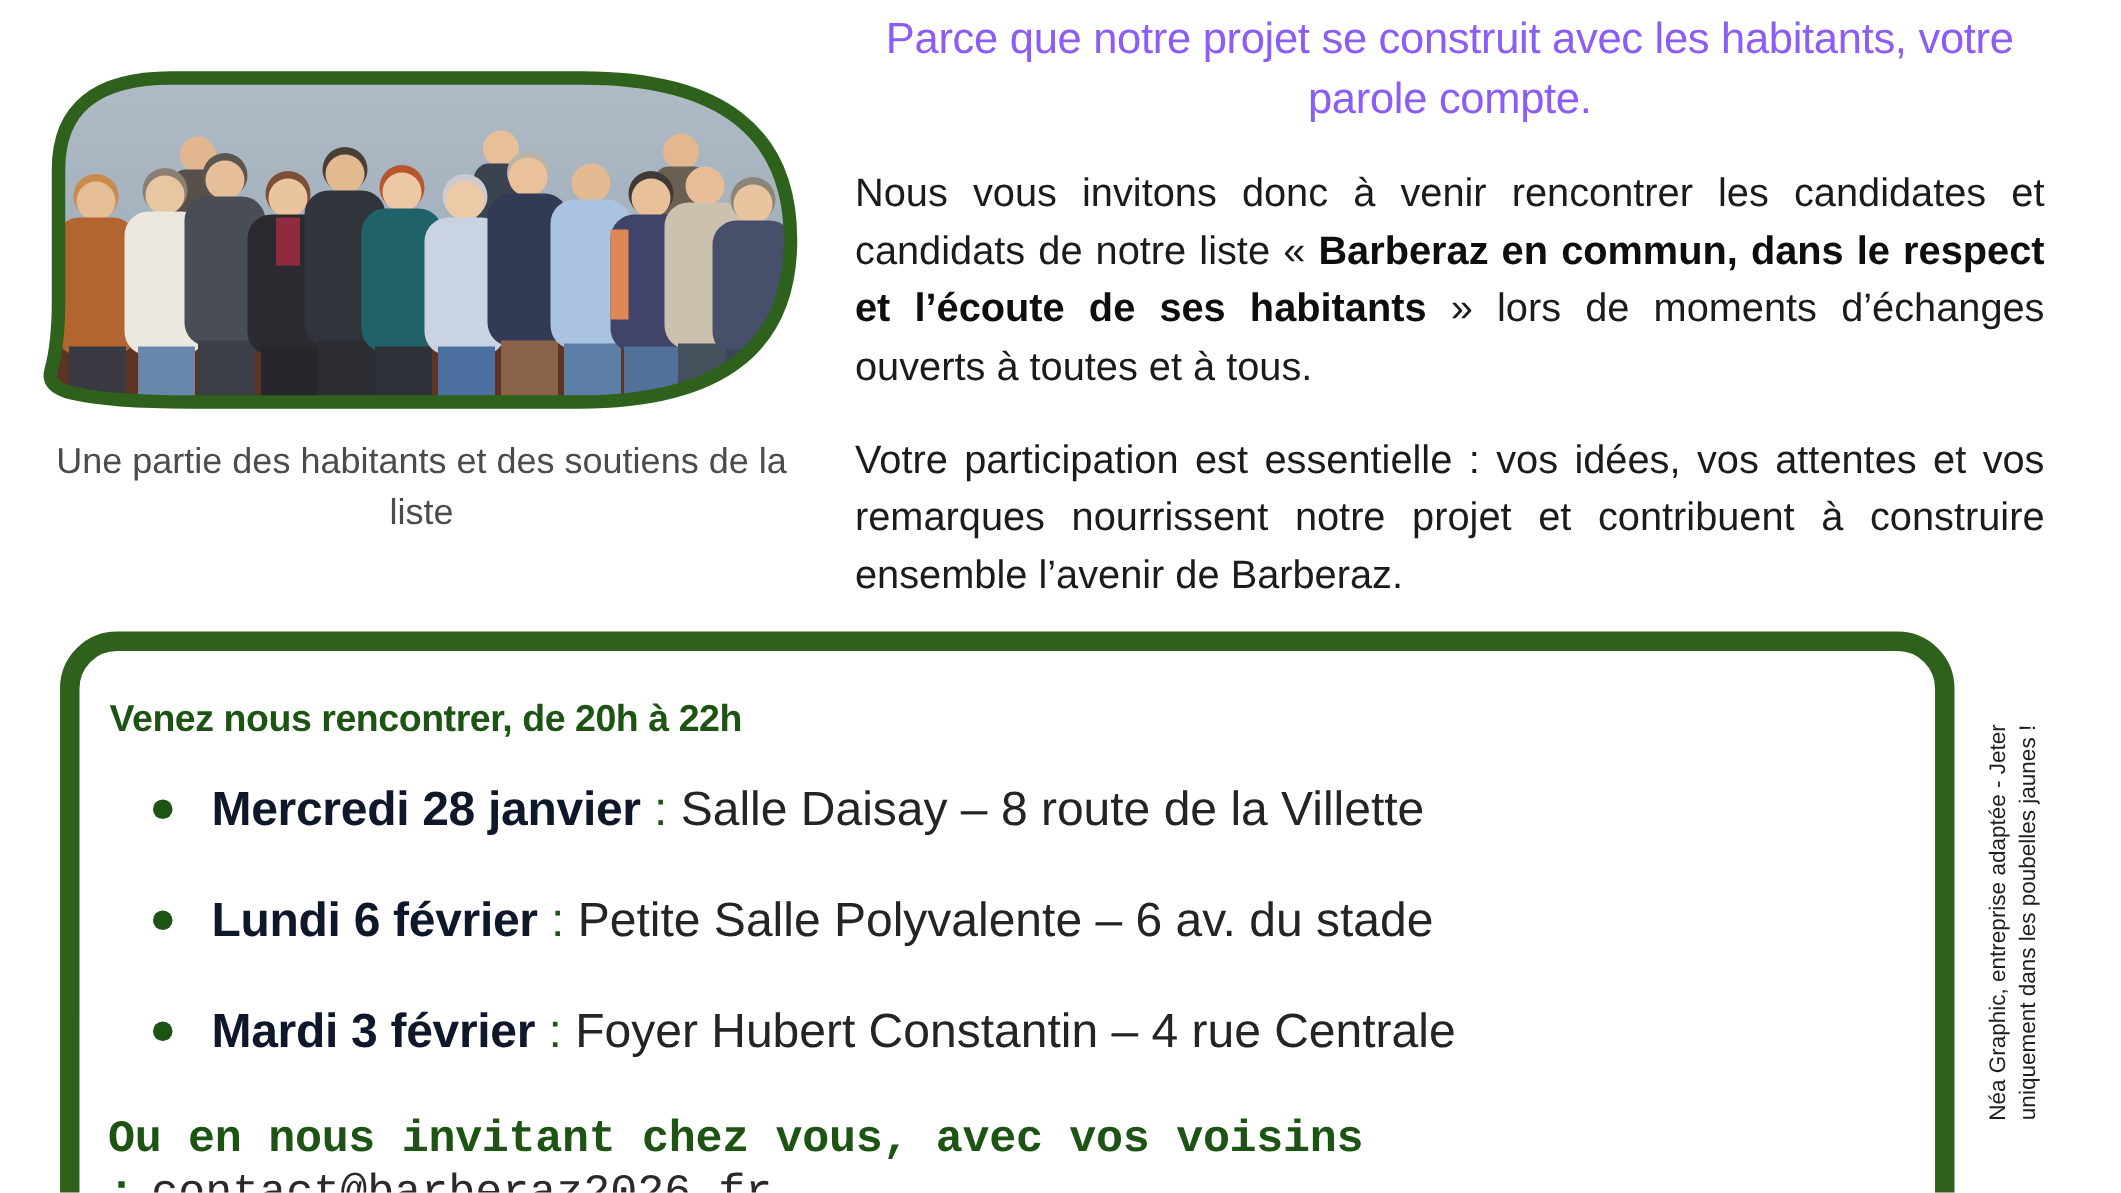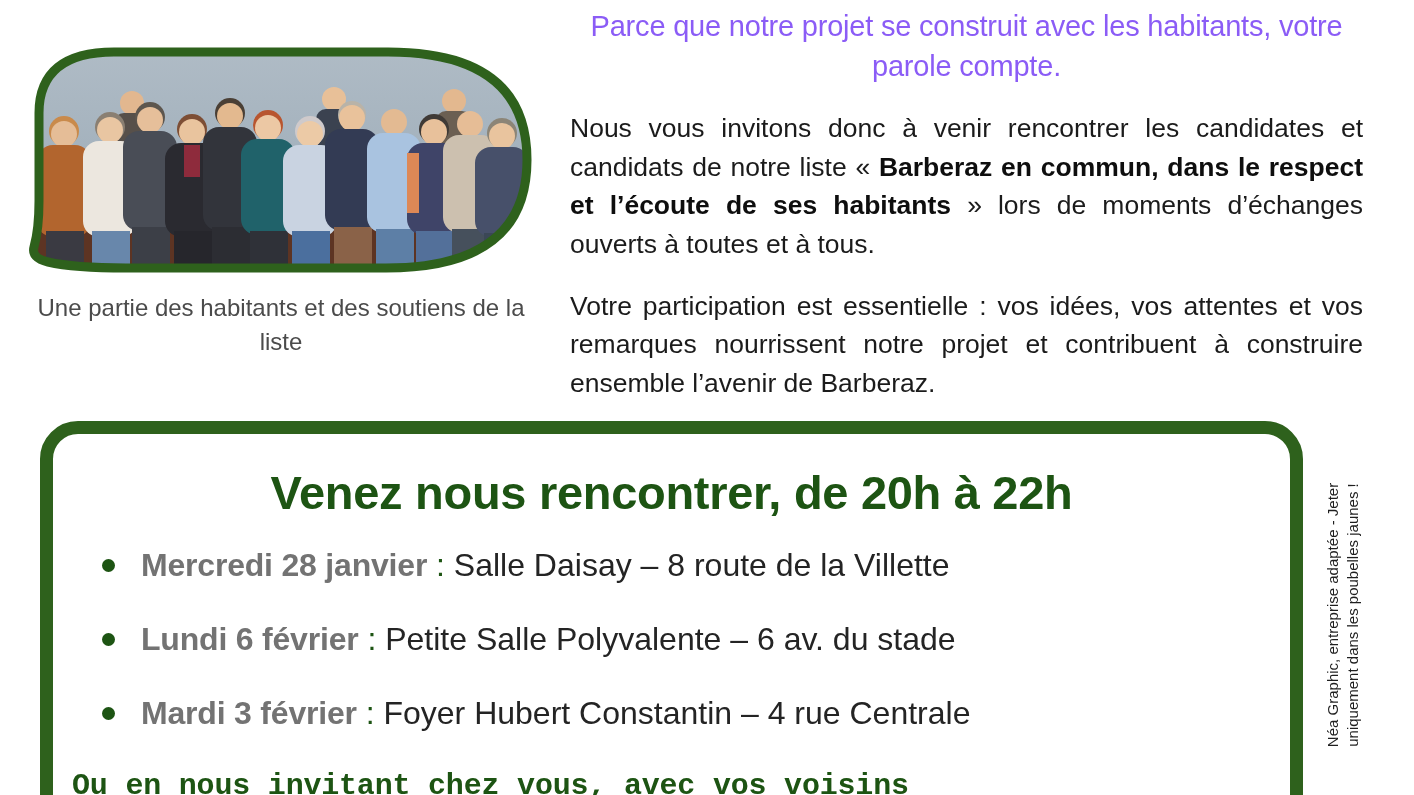--- a/index.html
+++ b/index.html
@@ -27,33 +27,33 @@
     color:#1b1b1b;
   }
   .intro-p b{font-weight:800;color:#0e0e0e;}
   
   .meet-box{
     position:absolute;left:40px;top:421px;width:1237px;height:430px;
     border:13px solid #2e611c;border-radius:38px;background:#ffffff;
     box-sizing:content-box;
   }
   .meet-heading{
-    margin:31px 20px 0 20px;text-align:center;
-    font-size:47px;font-weight:800;color:#1d5413;letter-spacing:-0.3px;
+    margin:31px 20px 0 20px;
+    font-size:25px;font-weight:800;color:#1d5413;letter-spacing:-0.3px;
   }
   .meet-list{list-style:none;margin:27px 0 0 0;padding:0;}
   .meet-item{
     position:relative;padding-left:88px;margin-bottom:37px;
     font-size:32px;line-height:1.15;
   }
   .meet-item .dot{
     position:absolute;left:49px;top:12px;width:13px;height:13px;
     border-radius:50%;background:#1d5413;
   }
-  .meet-item .date{font-weight:800;color:#737373;letter-spacing:-0.2px;}
+  .meet-item .date{font-weight:800;color:#0f172a;letter-spacing:-0.2px;}
   .meet-item .sep{white-space:pre;color:#1d5413;}
   .meet-item .venue{color:#242424;}
   .invite-line{margin:0 0 0 19px;font-size:30px;line-height:1.2;font-family:Liberation Mono, monospace;}
   .invite-label{font-weight:800;color:#1d5413;letter-spacing:-0.2px;}
   .invite-email{color:#2a2a2a;margin-left:11px;}
   
   .print-note{
     position:absolute;left:1342px;top:615px;width:330px;
     transform:translate(-50%,-50%) rotate(-90deg);
     font-size:15px;line-height:1.3;color:#1f1f1f;text-align:center;

